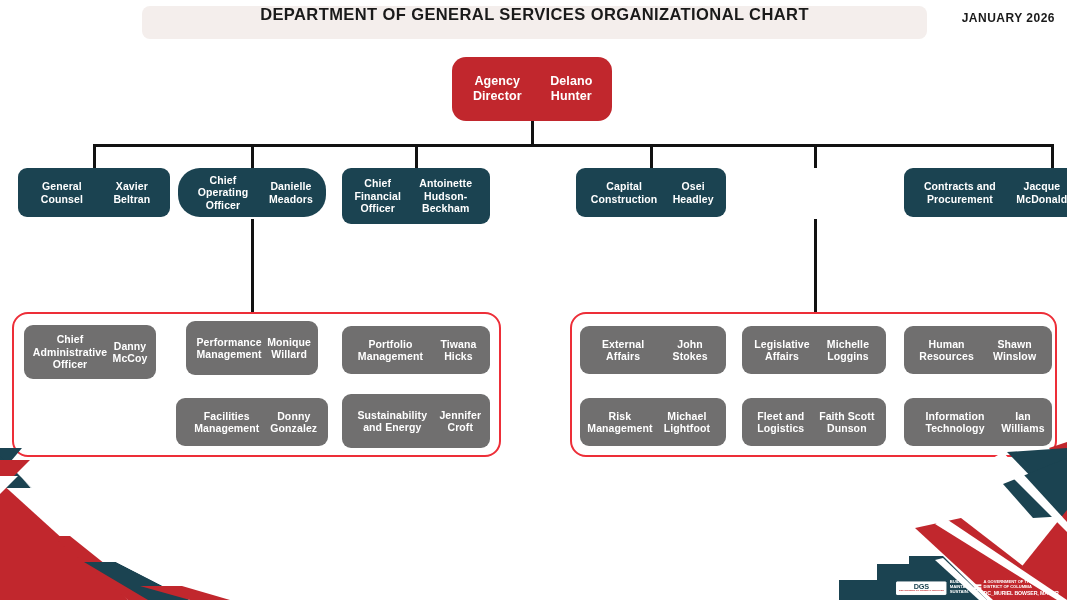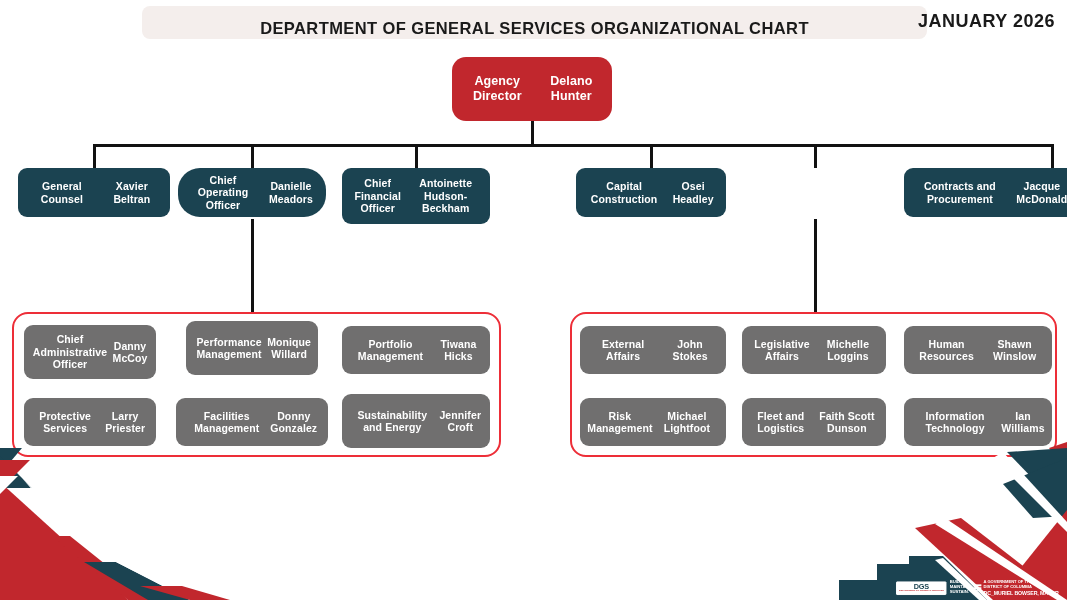--- a/index.html
+++ b/index.html
@@ -25,38 +25,38 @@
     left: 142px;
     top: 6px;
     width: 785px;
     height: 33px;
     background: #f4eeec;
     border-radius: 8px;
   }
   .title-text {
     position: absolute;
     left: 142px;
-    top: 20px;
+    top: 6px;
     width: 785px;
     height: 16px;
     display: flex;
     align-items: center;
     justify-content: center;
     font-size: 16.5px;
     font-weight: bold;
     letter-spacing: 0.4px;
     color: #1a1a1a;
     text-transform: uppercase;
     white-space: nowrap;
   }
   .date-text {
     position: absolute;
     right: 12px;
     top: 11px;
-    font-size: 18px;
+    font-size: 12px;
     font-weight: bold;
     letter-spacing: 0.5px;
     color: #1a1a1a;
     text-transform: uppercase;
   }
 
   
   .conn {
     position: absolute;
     background: #111111;
@@ -258,24 +258,20 @@
   <div class="node node-unit" style="left:186px; top:321px; width:132px; height:54px;">
     <div class="role">Performance Management</div>
     <div class="person">Monique Willard</div>
   </div>
 
   <div class="node node-unit" style="left:342px; top:326px; width:148px; height:48px;">
     <div class="role">Portfolio Management</div>
     <div class="person">Tiwana Hicks</div>
   </div>
 
-  <div class="node node-unit" style="left:24px; top:398px; width:132px; height:48px;">
-    <div class="role">Protective Services</div>
-    <div class="person">Larry Priester</div>
-  </div>
 
   <div class="node node-unit" style="left:176px; top:398px; width:152px; height:48px;padding-left:12px;">
     <div class="role">Facilities Management</div>
     <div class="person">Donny Gonzalez</div>
   </div>
 
   <div class="node node-unit" style="left:342px; top:394px; width:148px; height:54px;">
     <div class="role">Sustainability and Energy</div>
     <div class="person">Jennifer Croft</div>
   </div>

